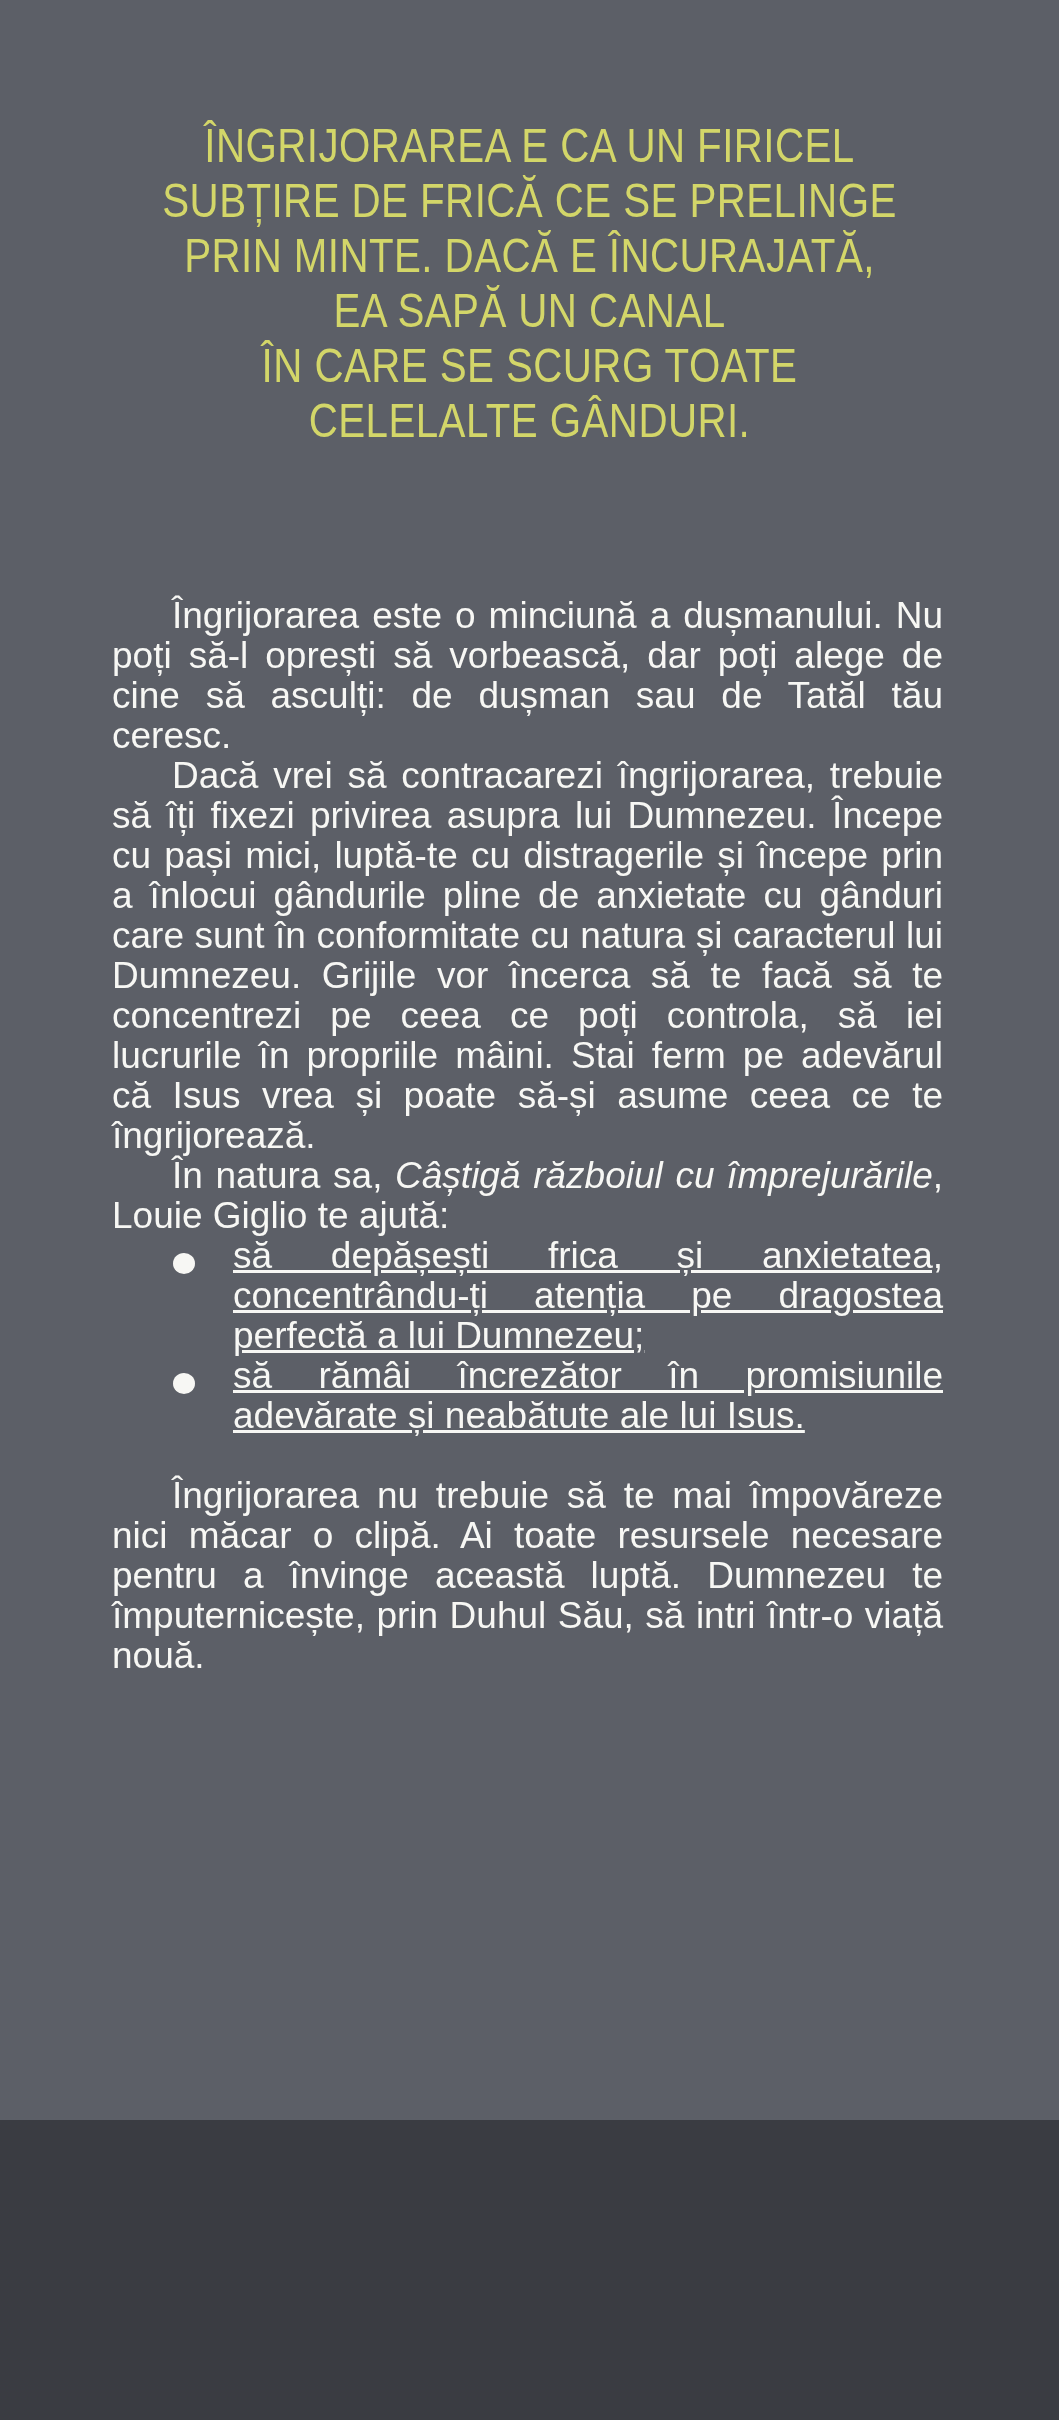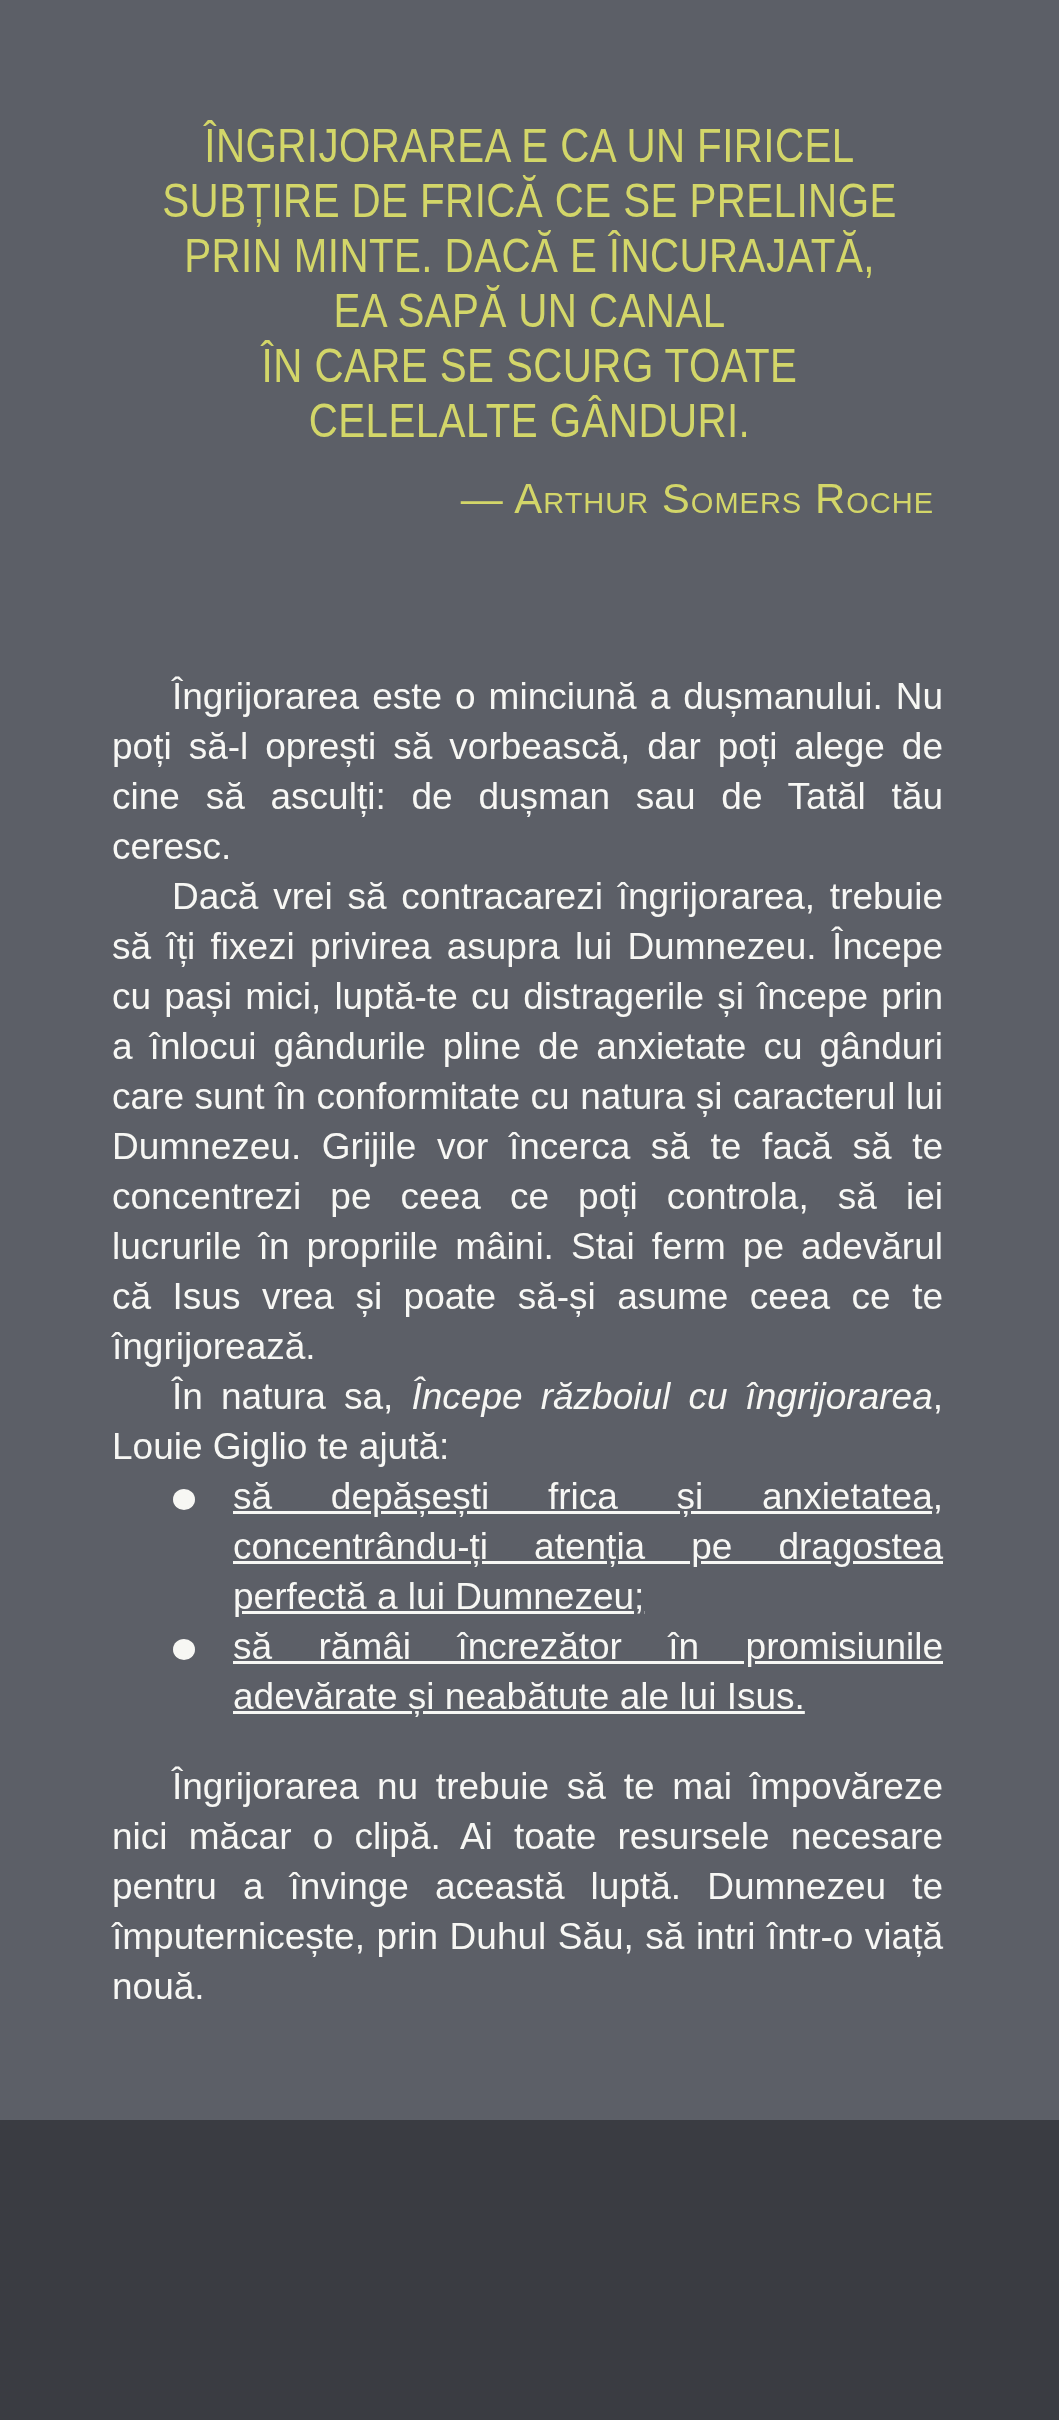--- a/index.html
+++ b/index.html
@@ -39,21 +39,21 @@
     font-size:42px;
     line-height:50px;
     font-variant:small-caps;
     letter-spacing:1px;
   }
   
   .body-block{
     margin:148px 116px 0 112px;
     color:var(--text);
     font-size:37px;
-    line-height:50px;
+    line-height:40px;
     text-align:justify;
   }
   .para{ text-indent:60px; }
   .para .book-title{ font-style:italic; }
   .bullet-list{ list-style:none;text-decoration:underline; }
   .bullet-item{
     position:relative;
     padding-left:121px;
     text-align:justify;
   }
@@ -75,29 +75,28 @@
 
   <div class="quote-block">
     <div>ÎNGRIJORAREA E CA UN FIRICEL</div>
     <div>SUBȚIRE DE FRICĂ CE SE PRELINGE</div>
     <div>PRIN MINTE. DACĂ E ÎNCURAJATĂ,</div>
     <div>EA SAPĂ UN CANAL</div>
     <div>ÎN CARE SE SCURG TOATE</div>
     <div>CELELALTE GÂNDURI.</div>
   </div>
 
-  <div class="attribution">— Arthur Somers Roche</div>
 
   <div class="body-block">
 
     <p class="para">Îngrijorarea este o minciună a dușmanului. Nu poți să-l oprești să vorbească, dar poți alege de cine să asculți: de dușman sau de Tatăl tău ceresc.</p>
 
     <p class="para">Dacă vrei să contracarezi îngrijorarea, trebuie să îți fixezi privirea asupra lui Dumnezeu. Începe cu pași mici, luptă-te cu distragerile și începe prin a înlocui gândurile pline de anxietate cu gânduri care sunt în conformitate cu natura și caracterul lui Dumnezeu. Grijile vor încerca să te facă să te concentrezi pe ceea ce poți controla, să iei lucrurile în propriile mâini. Stai ferm pe adevărul că Isus vrea și poate să-și asume ceea ce te îngrijorează.</p>
 
-    <p class="para"><span>În natura sa, </span><span class="book-title">Începe războiul cu îngrijorarea</span><span>, Louie Giglio te ajută:</span></p>
+    <p class="para"><span>În natura sa, </span><span class="book-title">Câștigă războiul cu împrejurările</span><span>, Louie Giglio te ajută:</span></p>
 
     <ul class="bullet-list">
       <li class="bullet-item">
         <span class="bullet-dot"></span>
         <span>să depășești frica și anxietatea, concentrându-ți atenția pe dragostea perfectă a lui Dumnezeu;</span>
       </li>
       <li class="bullet-item">
         <span class="bullet-dot"></span>
         <span>să rămâi încrezător în promisiunile adevărate și neabătute ale lui Isus.</span>
       </li>

